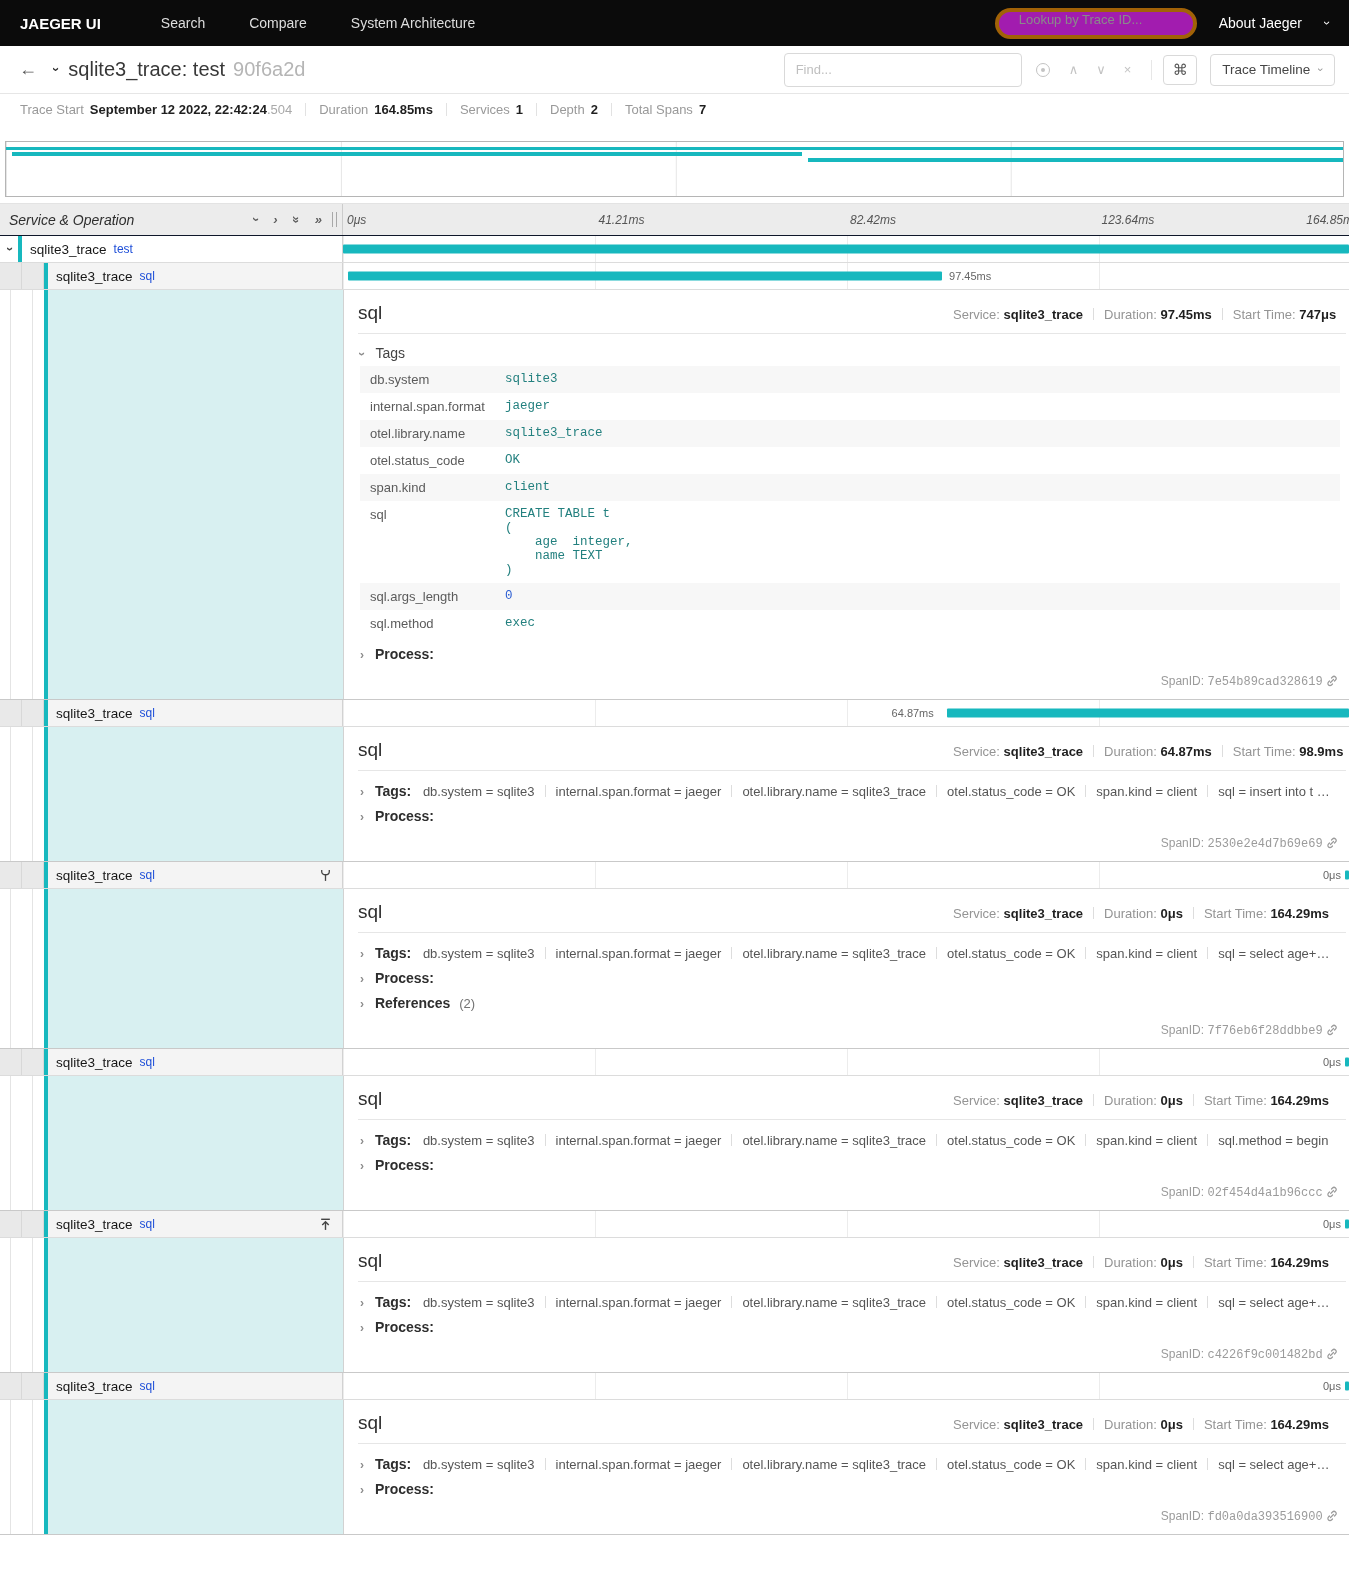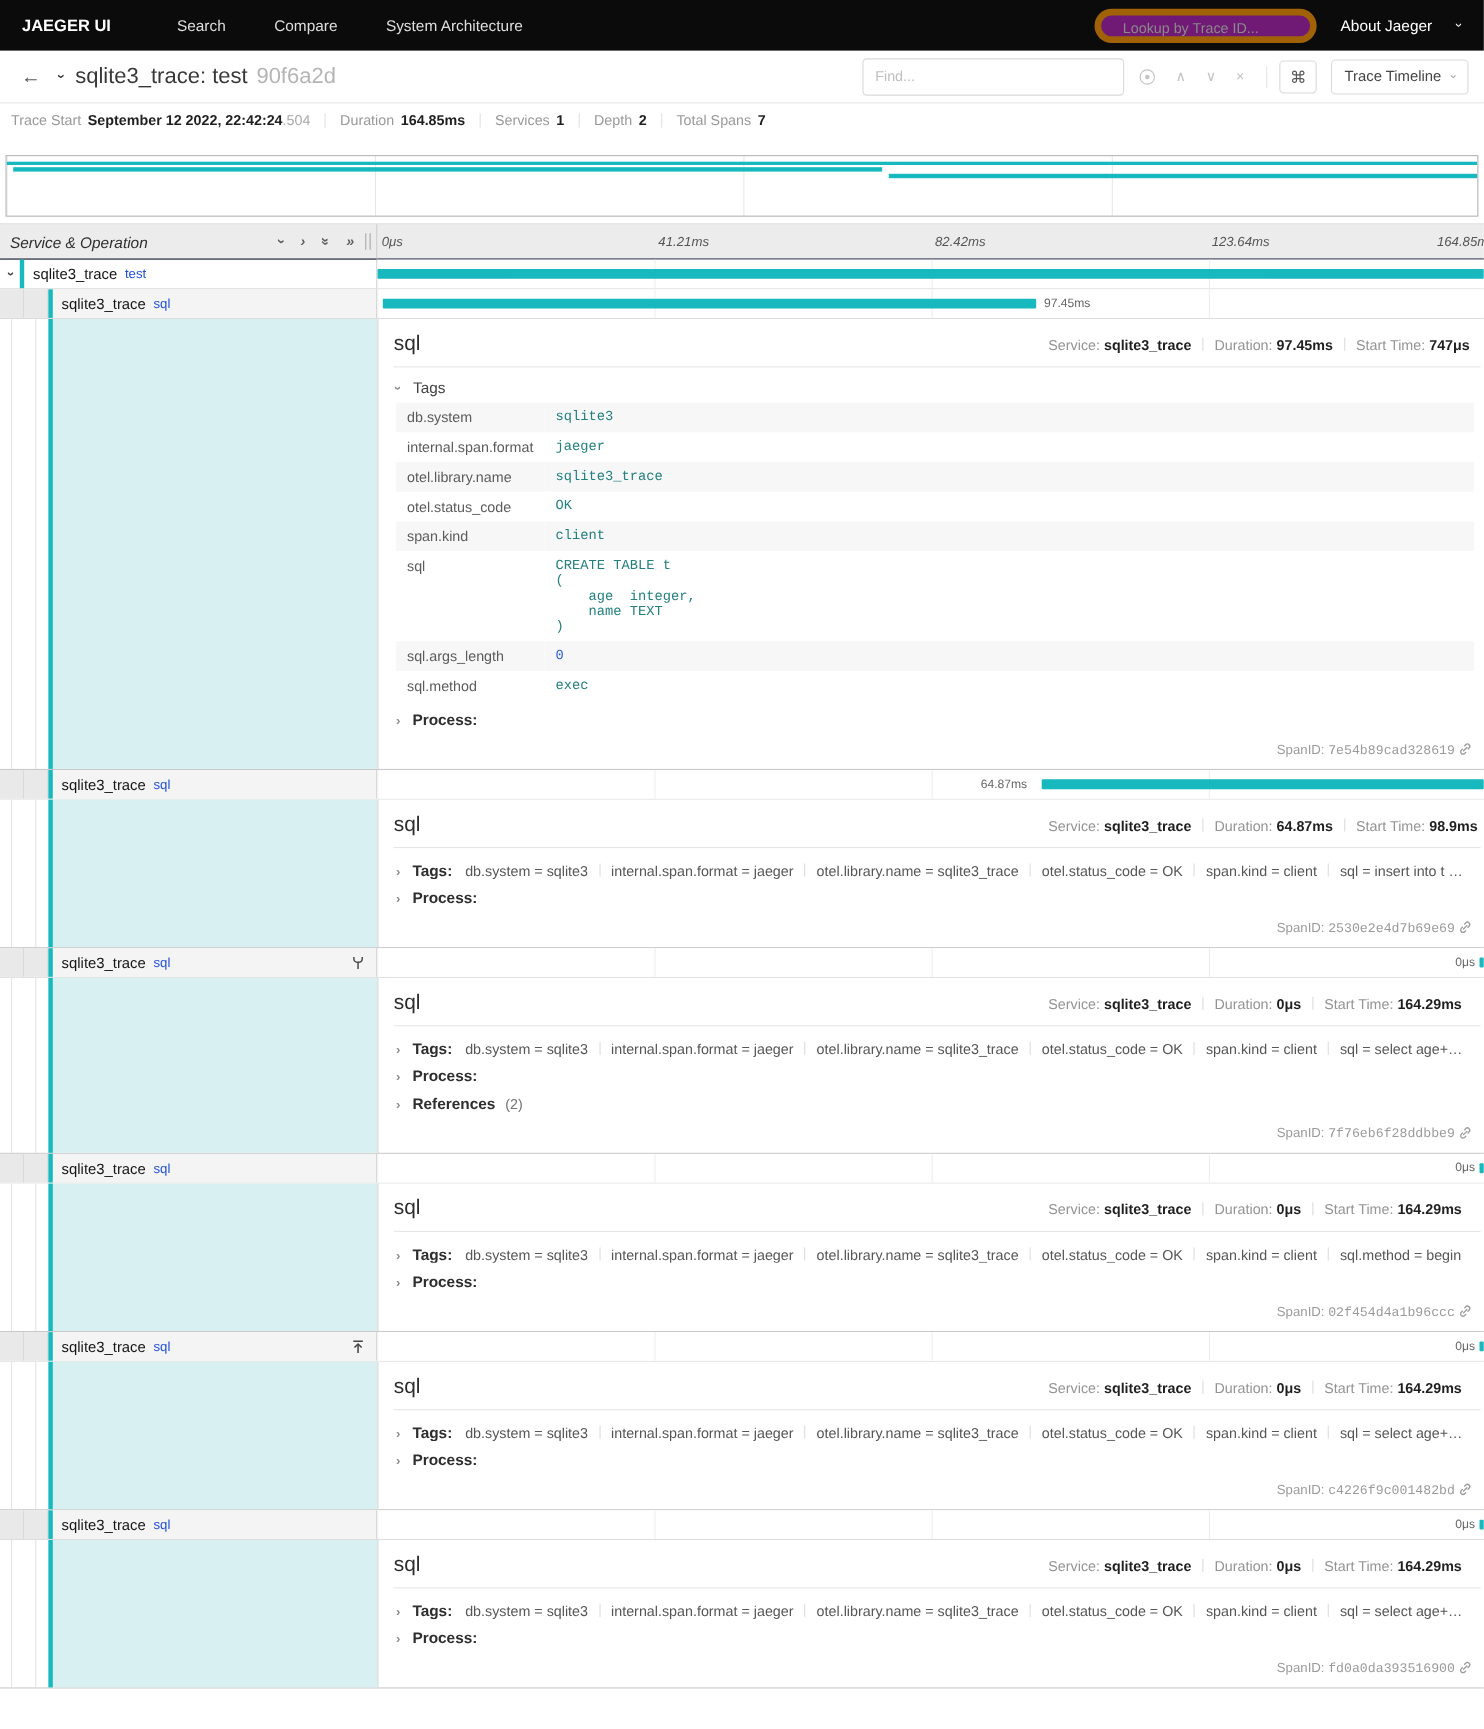--- a/index.html
+++ b/index.html
@@ -3,22 +3,22 @@
 <meta charset="utf-8">
 <style>
   * { box-sizing: border-box; margin: 0; padding: 0; }
   html,body { width:1349px; height:1572px; overflow:hidden; background:#fff;
     font-family:"Liberation Sans", sans-serif; color:#333; }
 
   
   .topnav { height:46px; background:#0b0b0b; display:flex; align-items:center; padding:0 20px; }
   .brand { color:#fff; font-weight:700; font-size:15px; margin-right:60px; }
   .nav-item { color:#dedede; font-size:14px; margin-right:44px; cursor:pointer; }
-  .nav-search { margin-left:auto; width:202px; height:31px; border:6px solid #a16207; border-radius:16px;
-    background:#701a75; display:flex; align-items:flex-end; padding:0 12px; margin-right:22px; }
+  .nav-search { margin-left:auto; width:202px; height:31px; border:4px solid #a16207; border-radius:16px;
+    background:#a21caf; display:flex; align-items:flex-start; padding:0 12px; margin-right:22px; }
   .nav-search input { flex:1; background:transparent; border:none; outline:none; color:#ddd; font-size:13px; margin-left:8px; }
   .nav-search input::placeholder { color:#8a8a8a; }
   .nav-about { color:#fff; font-size:14px; display:flex; align-items:center; gap:23px; cursor:pointer; }
   .chev { display:inline-block; font-size:12px; line-height:1; }
   .rot { display:inline-block; transform:rotate(90deg); }
 
   
   .titlebar { height:48px; display:flex; align-items:center; padding:0 14px; border-bottom:1px solid #e6e6e6; }
   .back-btn { border:none; background:none; font-size:18px; color:#595959; cursor:pointer; width:28px; }
   .title-chev { color:#2f2f2f; font-weight:700; font-size:13px; margin:0 4px 0 12px; }
@@ -30,21 +30,21 @@
   .fi-icon { color:#c3c3c3; font-size:13px; margin:0 9px; cursor:pointer; }
   .tgt { width:14px; height:14px; border:1px solid #c3c3c3; border-radius:50%; display:inline-flex; align-items:center; justify-content:center; margin:0 10px 0 14px; cursor:pointer; }
   .tgt i { width:4px; height:4px; background:#c3c3c3; border-radius:50%; }
   .vsep { width:1px; height:20px; background:#e7e7e7; margin:0 11px; }
   .kbd-btn { width:34px; height:30px; border:1px solid #d9d9d9; border-radius:4px; background:#fff; color:#555; font-size:15px; cursor:pointer; }
   .view-select { height:32px; border:1px solid #d9d9d9; border-radius:4px; background:#fff; padding:0 11px;
     font-size:13.5px; color:#454545; display:flex; align-items:center; gap:9px; margin-left:13px; cursor:pointer; }
   .view-select .chev { color:#999; font-size:11px; }
 
   
-  .summary { height:30px; display:flex; align-items:center; padding:0 10px; font-size:13px; color:#999; white-space:nowrap;text-align:right; }
+  .summary { height:30px; display:flex; align-items:center; padding:0 20px; font-size:13px; color:#999; white-space:nowrap;text-align:right; }
   .summary b { color:#1f1f1f; margin-left:6px; font-weight:700; }
   .summary .frac { color:#a9a9a9; font-weight:400; }
   .sep { width:1px; height:13px; background:#e2e2e2; margin:0 13px; }
 
   
   .minimap { padding:2px 5px 6px 5px; }
   .mm-ticks { position:relative; height:15px; font-size:11px; color:#8c8c8c; overflow:hidden; }
   .mm-ticks span { position:absolute; top:18px; white-space:nowrap; }
   .mm-canvas { position:relative; height:56px; border:1px solid #b5b5b5; background:#fff; overflow:hidden;
     background-image:linear-gradient(to right,#e6e6e6 1px,transparent 1px); background-size:25.05% 100%; }

